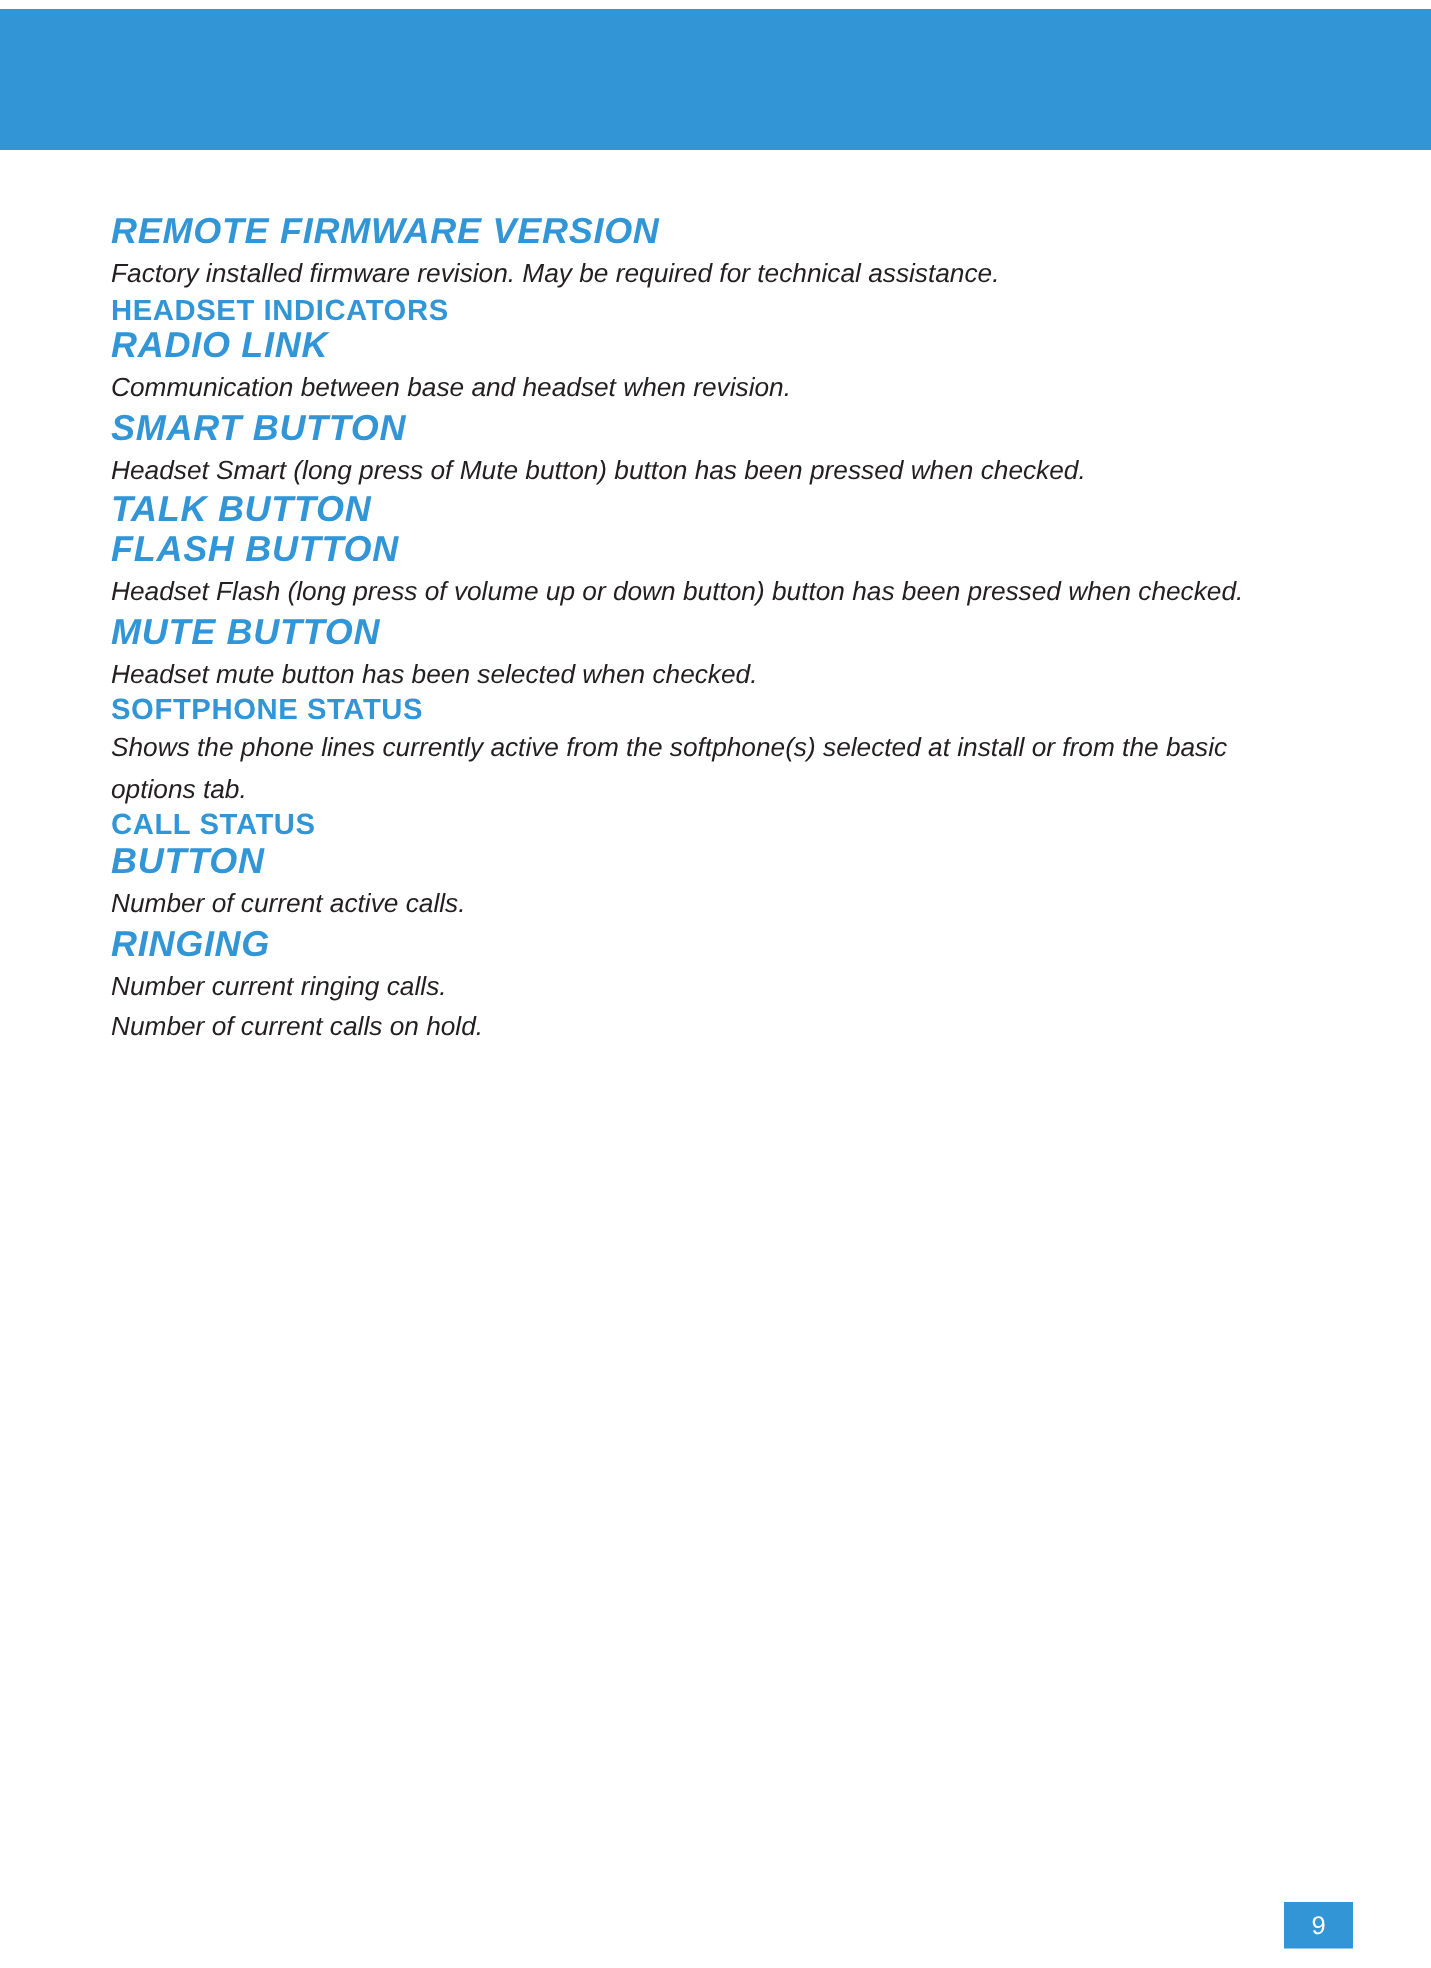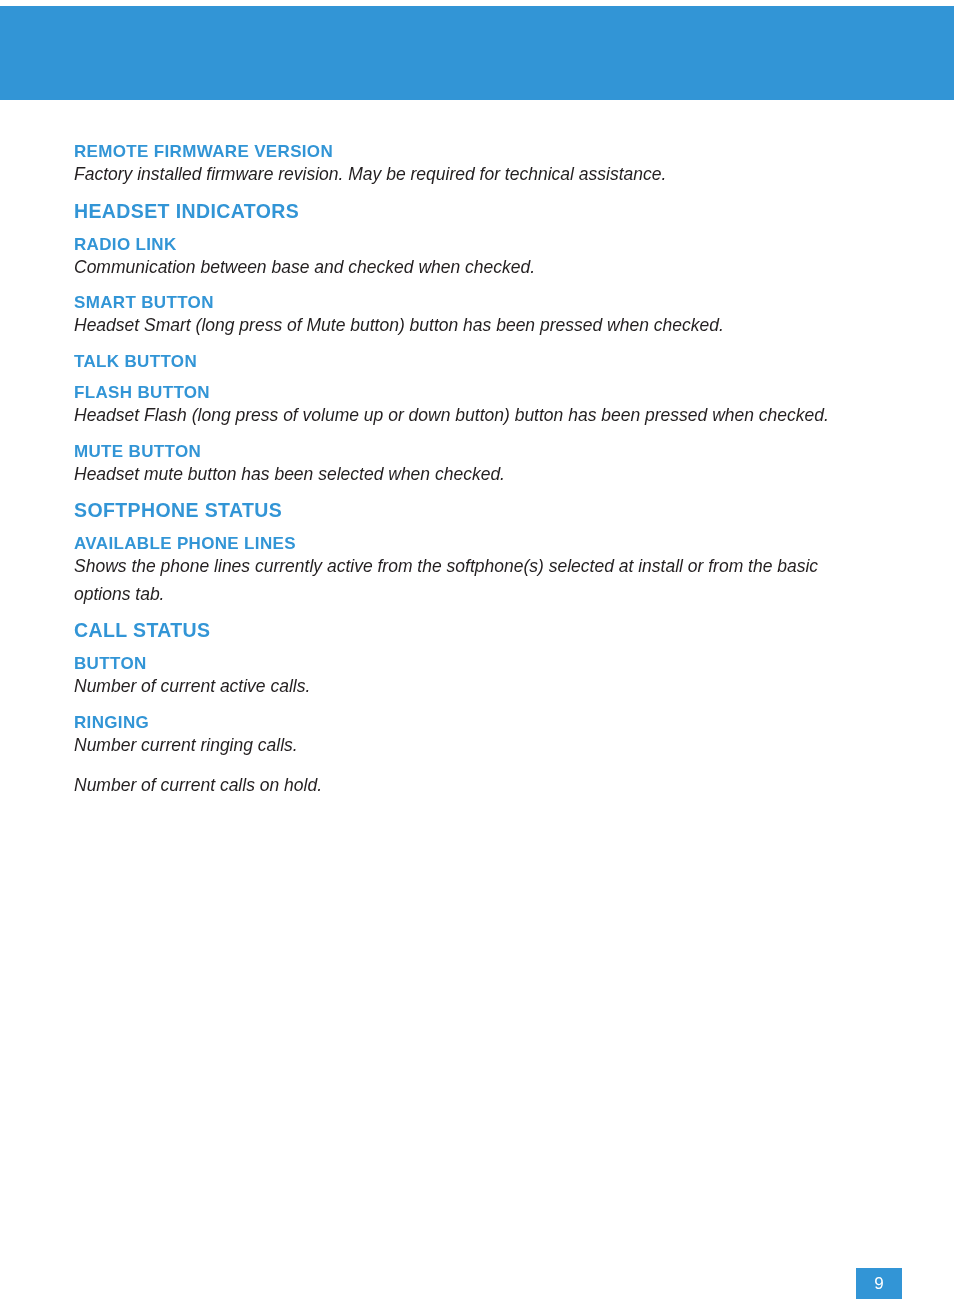--- a/index.html
+++ b/index.html
@@ -40,36 +40,37 @@
     color: #3295d6;
     font-weight: bold;
     letter-spacing: 0.02em;
     margin: 0;
     line-height: 1.12;
   }
   h2.section-head {
     font-size: 19.5px;
   }
   h3.sub-head {
-    font-size: 17px;
+    font-size: 24px;
+    font-style: italic;
   }
 
   
   p.body-text {
     color: #231f20;
     font-size: 17.5px;
     line-height: 1.58;
     margin: 0;
     max-width: 794px;
     font-style: italic;
   }
 
   
   .blk { margin-top: 0; }
-  .blk + .blk { margin-top: 12px; }
+  .blk + .blk { margin-top: 0; }
 
   .gap-head-to-text  { margin-top: 12px; }
   .gap-text-to-head  { margin-top: 27px; }
   .gap-head-to-head  { margin-top: 24px; }
   .gap-major         { margin-top: 78px; }
 
   .first-head { margin-top: 42px; }
 
   
   .page-number {
@@ -98,21 +99,21 @@
     <h3 class="sub-head">REMOTE FIRMWARE VERSION</h3>
     <p class="body-text gap-head-to-text">Factory installed firmware revision. May be required for technical assistance.</p>
   </div>
 
   <div class="blk gap-text-to-head">
     <h2 class="section-head">HEADSET INDICATORS</h2>
   </div>
 
   <div class="blk gap-head-to-head">
     <h3 class="sub-head">RADIO LINK</h3>
-    <p class="body-text gap-head-to-text">Communication between base and checked when checked.</p>
+    <p class="body-text gap-head-to-text">Communication between base and headset when revision.</p>
   </div>
 
   <div class="blk gap-text-to-head">
     <h3 class="sub-head">SMART BUTTON</h3>
     <p class="body-text gap-head-to-text">Headset Smart (long press of Mute button) button has been pressed when checked.</p>
   </div>
 
   <div class="blk gap-text-to-head">
     <h3 class="sub-head">TALK BUTTON</h3>
   </div>
@@ -125,21 +126,20 @@
   <div class="blk gap-text-to-head">
     <h3 class="sub-head">MUTE BUTTON</h3>
     <p class="body-text gap-head-to-text">Headset mute button has been selected when checked.</p>
   </div>
 
   <div class="blk gap-major">
     <h2 class="section-head">SOFTPHONE STATUS</h2>
   </div>
 
   <div class="blk gap-head-to-head">
-    <h3 class="sub-head">AVAILABLE PHONE LINES</h3>
     <p class="body-text gap-head-to-text">Shows the phone lines currently active from the softphone(s) selected at install or from the basic options tab.</p>
   </div>
 
   <div class="blk gap-major">
     <h2 class="section-head">CALL STATUS</h2>
   </div>
 
   <div class="blk gap-head-to-head">
     <h3 class="sub-head">BUTTON</h3>
     <p class="body-text gap-head-to-text">Number of current active calls.</p>

